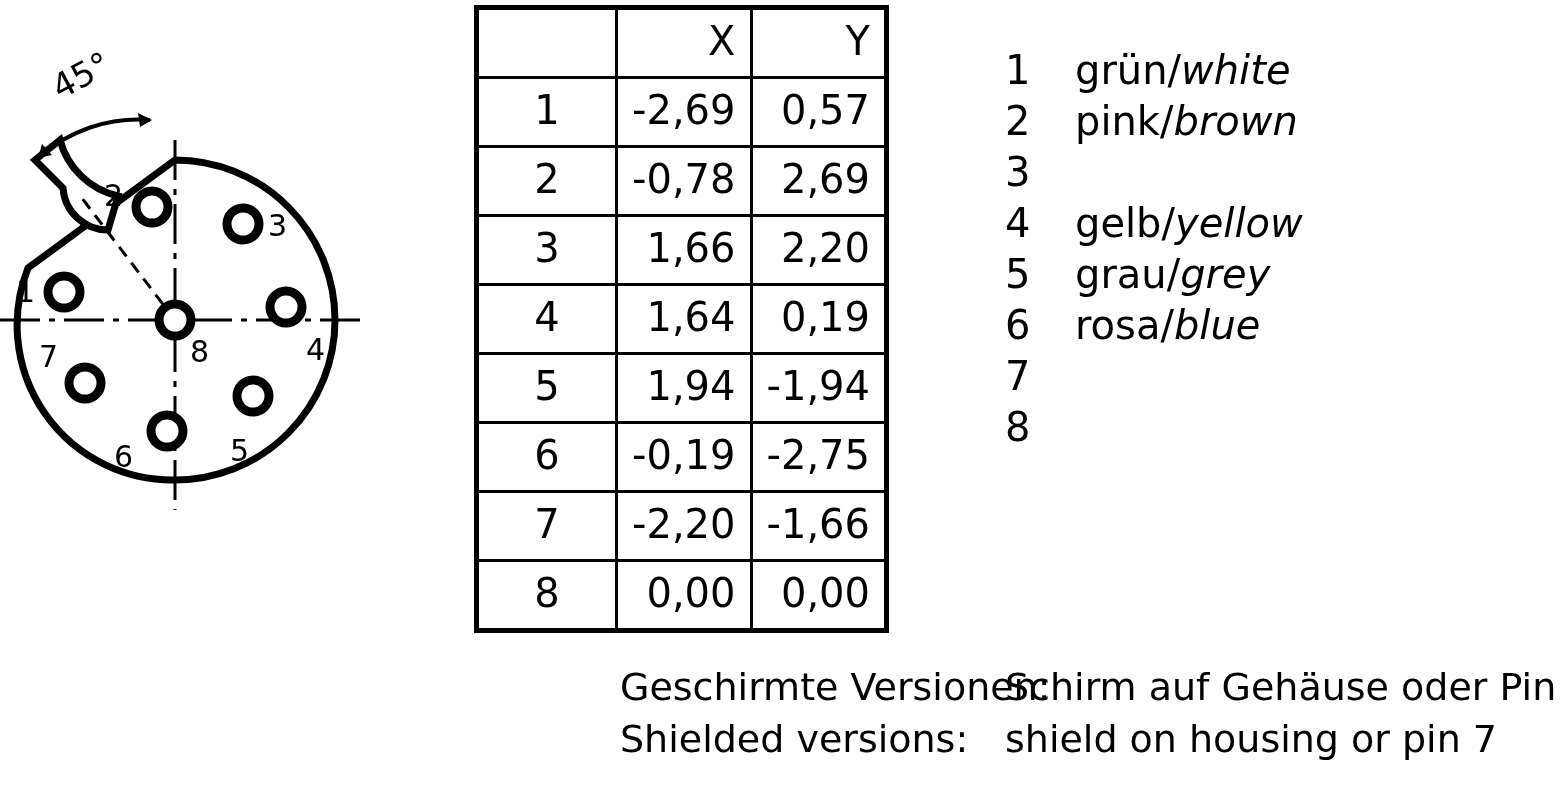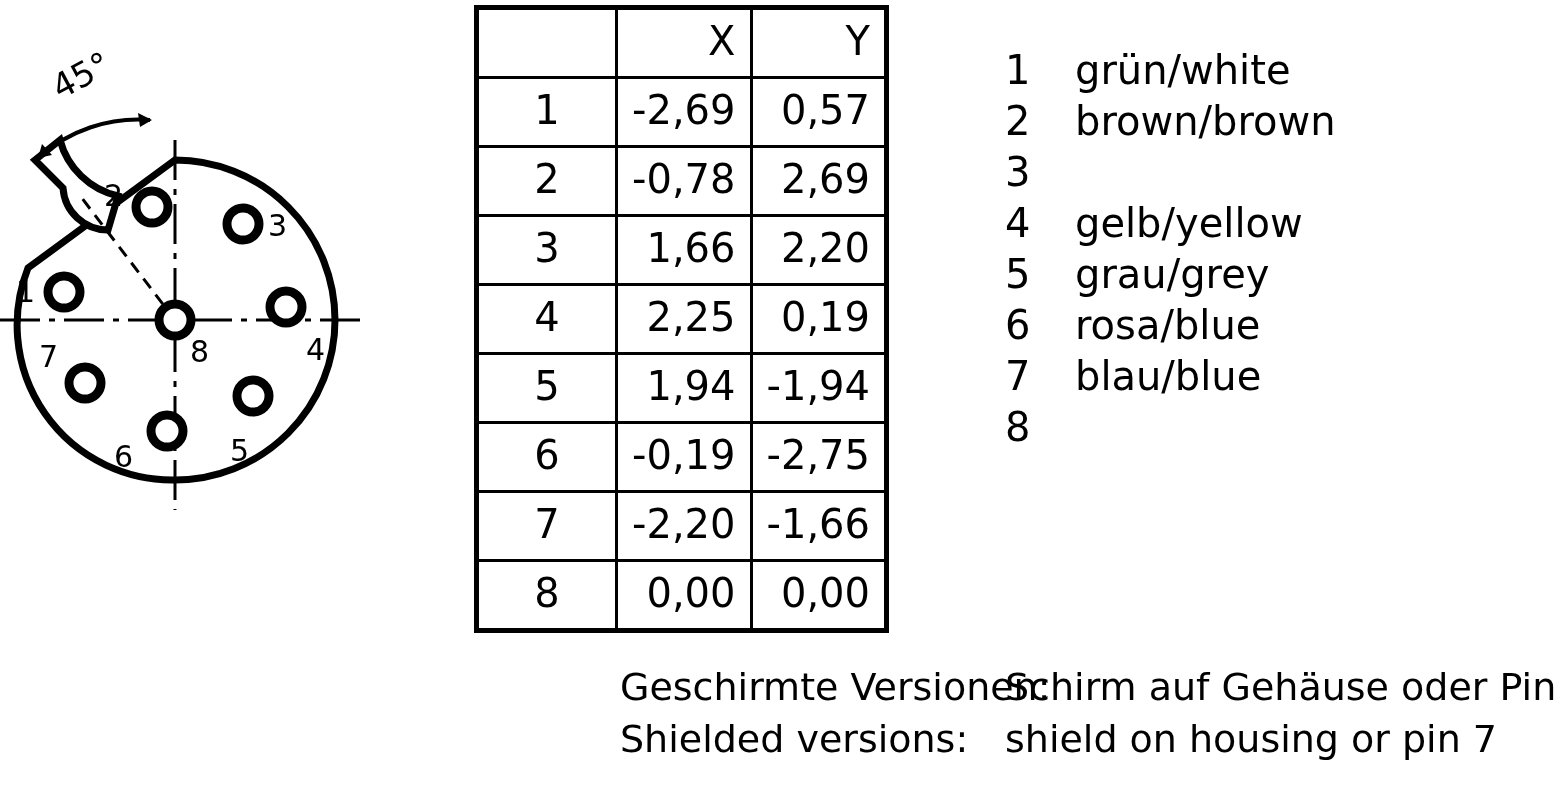--- a/index.html
+++ b/index.html
@@ -75,21 +75,21 @@
     width: 70px;
     font-size: 40px;
     line-height: 1;
   }
   .legend-text {
     font-size: 40px;
     line-height: 1;
     white-space: nowrap;
   }
   .legend-text .de { font-style: normal; }
-  .legend-text .en { }
+  .legend-text .en { font-style: italic; }
 
   
   #shield-notes {
     position: absolute;
     left: 620px;
     top: 668px;
     width: 940px;
   }
   .note-row {
     display: flex;
@@ -179,21 +179,21 @@
       <td class="val-col">-0,78</td>
       <td class="val-col">2,69</td>
     </tr>
     <tr>
       <td class="idx-col">3</td>
       <td class="val-col">1,66</td>
       <td class="val-col">2,20</td>
     </tr>
     <tr>
       <td class="idx-col">4</td>
-      <td class="val-col">2,25</td>
+      <td class="val-col">1,64</td>
       <td class="val-col">0,19</td>
     </tr>
     <tr>
       <td class="idx-col">5</td>
       <td class="val-col">1,94</td>
       <td class="val-col">-1,94</td>
     </tr>
     <tr>
       <td class="idx-col">6</td>
       <td class="val-col">-0,19</td>
@@ -212,40 +212,39 @@
   </tbody>
 </table>
 
 <div id="pin-legend">
   <div class="legend-row">
     <span class="legend-num">1</span>
     <span class="legend-text"><span class="de">grün/</span><span class="en">white</span></span>
   </div>
   <div class="legend-row">
     <span class="legend-num">2</span>
-    <span class="legend-text"><span class="de">brown/</span><span class="en">brown</span></span>
+    <span class="legend-text"><span class="de">pink/</span><span class="en">brown</span></span>
   </div>
   <div class="legend-row">
     <span class="legend-num">3</span>
   </div>
   <div class="legend-row">
     <span class="legend-num">4</span>
     <span class="legend-text"><span class="de">gelb/</span><span class="en">yellow</span></span>
   </div>
   <div class="legend-row">
     <span class="legend-num">5</span>
     <span class="legend-text"><span class="de">grau/</span><span class="en">grey</span></span>
   </div>
   <div class="legend-row">
     <span class="legend-num">6</span>
     <span class="legend-text"><span class="de">rosa/</span><span class="en">blue</span></span>
   </div>
   <div class="legend-row">
     <span class="legend-num">7</span>
-    <span class="legend-text"><span class="de">blau/</span><span class="en">blue</span></span>
   </div>
   <div class="legend-row">
     <span class="legend-num">8</span>
   </div>
 </div>
 
 <div id="shield-notes">
   <div class="note-row">
     <span class="note-label">Geschirmte Versionen:</span>
     <span class="note-value">Schirm auf Gehäuse oder Pin 8</span>

